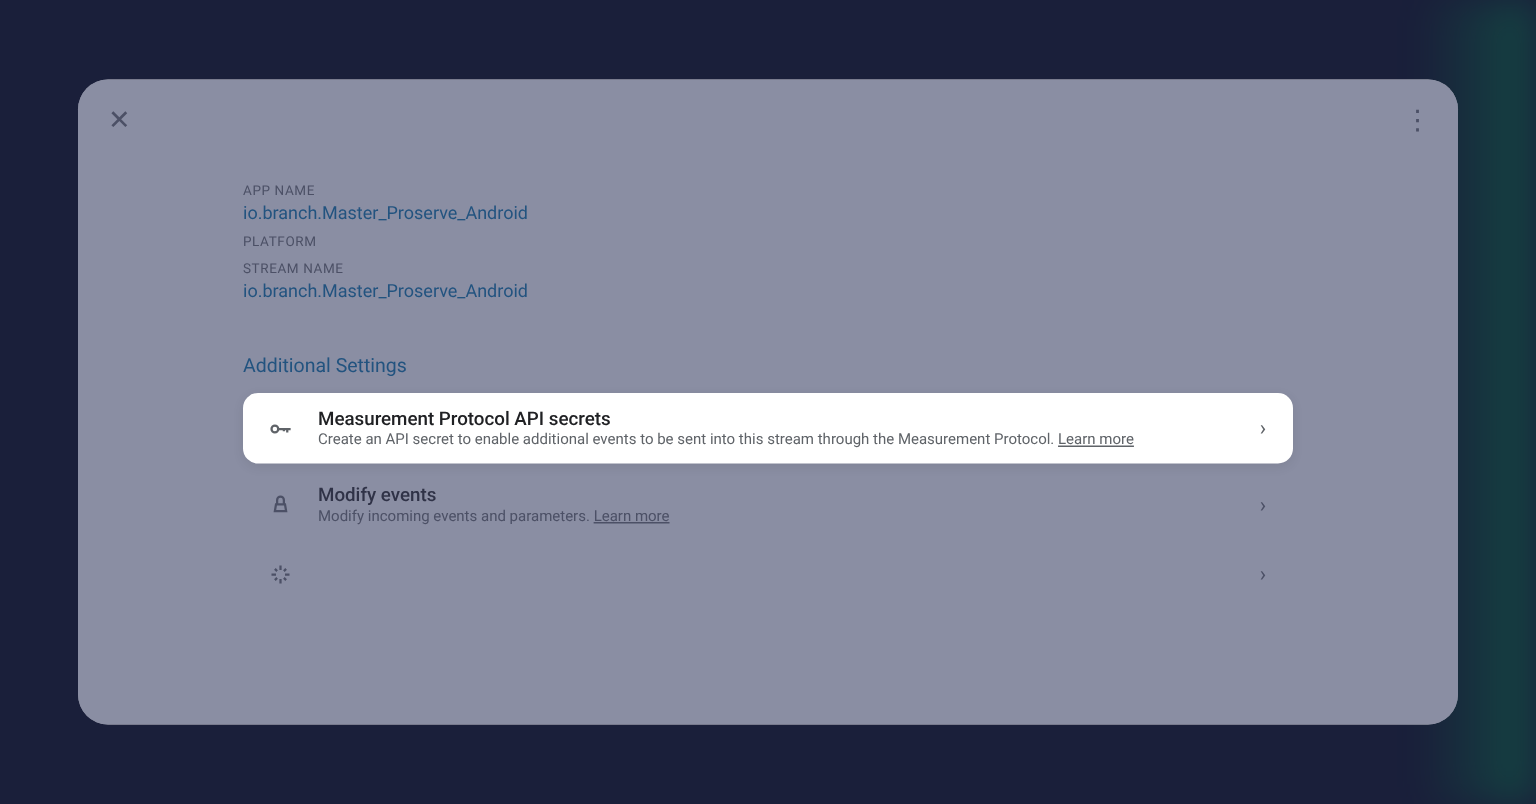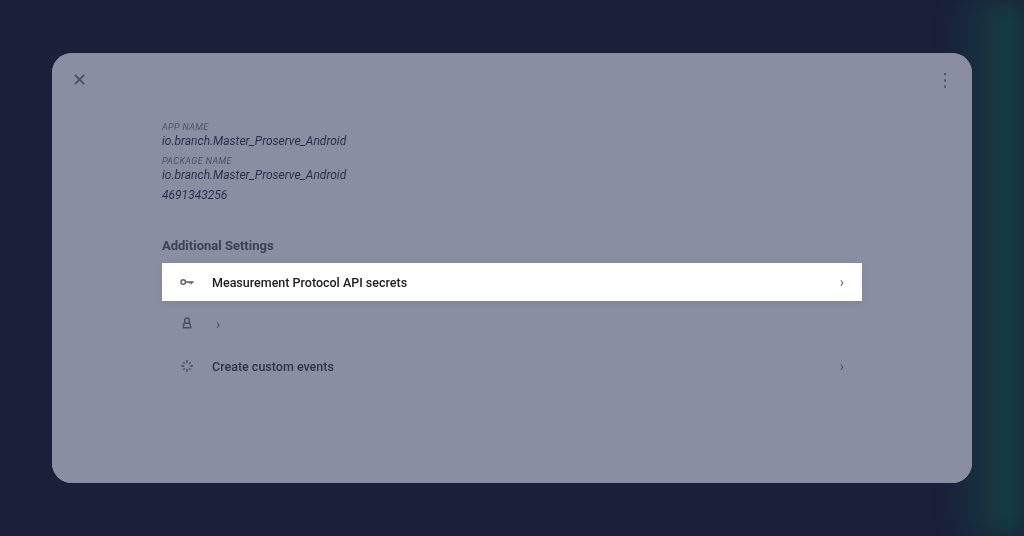--- a/index.html
+++ b/index.html
@@ -46,31 +46,30 @@
       color: #3c4043;
       font-weight: 500;
       position: relative;
     }
     .close-icon { font-size: 18px; color: #5f6368; margin-right: 18px; cursor: pointer; }
     .more-icon { position: absolute; right: 18px; color: #5f6368; font-size: 18px; cursor: pointer; }
     .content { padding: 0 110px; }
     .card {
       background: #fff0;
       padding: 8px 0;
-      font-style: italic;
     }
     .field-label { font-size: 9px; color: #5f6368; letter-spacing: 0.4px; margin-top: 8px; }
-    .field-value { font-size: 12px; color: #0f172a; margin-top: 2px; margin-bottom: 6px; }
-    .section-title { font-size: 13px; color: #404040; margin: 22px 0 10px 0; font-weight: bold; }
+    .field-value { font-size: 12px; color: #0369a1; margin-top: 2px; margin-bottom: 6px; }
+    .section-title { font-size: 13px; color: #0369a1; margin: 22px 0 10px 0; }
     .row {
       display: flex;
       align-items: center;
       padding: 10px 14px;
       background: transparent;
-      border-radius: 0;
+      border-radius: 10px;
       margin-bottom: 4px;
       position: relative;
     }
     .row.highlight {
       background: #fff;
       z-index: 20;
       box-shadow: 0 2px 8px rgba(0,0,0,0.08);
     }
     .row-icon { width: 22px; flex-shrink: 0; color: #5f6368; display: flex; align-items: center; justify-content: center; margin-right: 14px; }
     .row-icon svg { width: 18px; height: 18px; }
@@ -90,56 +89,60 @@
 
   <div class="header">
     <span class="close-icon">✕</span>
     <span class="more-icon">⋮</span>
   </div>
 
   <div class="content">
     <div class="card">
       <div class="field-label">APP NAME</div>
       <div class="field-value">io.branch.Master_Proserve_Android</div>
-      <div class="field-label">PACKAGE NAME</div>
+      <div class="field-label">PLATFORM</div>
+      <div class="field-label">STREAM NAME</div>
       <div class="field-value">io.branch.Master_Proserve_Android</div>
-      <div class="field-value">4691343256</div>
     </div>
 
     <div class="section-title">Additional Settings</div>
 
     <div class="row highlight">
       <span class="row-icon">
         <svg viewBox="0 0 24 24" fill="none" stroke="currentColor" stroke-width="2">
             <circle cx="7" cy="12" r="3"></circle>
             <path d="M10 12h11M18 12v3M15 12v2"></path>
           </svg>
       </span>
       <div class="row-text">
         <div class="row-title">Measurement Protocol API secrets</div>
+        <div class="row-sub"><span>Create an API secret to enable additional events to be sent into this stream through the Measurement Protocol. </span><span class="learn-more">Learn more</span></div>
       </div>
       <span class="chevron">›</span>
     </div>
 
     <div class="row">
       <span class="row-icon">
         <svg viewBox="0 0 24 24" fill="none" stroke="currentColor" stroke-width="2">
             <path d="M9 11V7a3 3 0 0 1 6 0v4"></path>
             <path d="M8 11h8l1 6H7z"></path>
           </svg>
       </span>
+      <div class="row-text">
+        <div class="row-title">Modify events</div>
+        <div class="row-sub"><span>Modify incoming events and parameters. </span><span class="learn-more">Learn more</span></div>
+      </div>
       <span class="chevron">›</span>
     </div>
 
     <div class="row">
       <span class="row-icon">
         <svg viewBox="0 0 24 24" fill="none" stroke="currentColor" stroke-width="2">
             <path d="M12 4v4M12 16v4M4 12h4M16 12h4M7 7l2 2M15 15l2 2M7 17l2-2M15 9l2-2"></path>
           </svg>
       </span>
       <div class="row-text">
-        <div class="row-title">Create custom events</div>
       </div>
       <span class="chevron">›</span>
     </div>
 
   </div>
 </div>
 
 </body></html>

